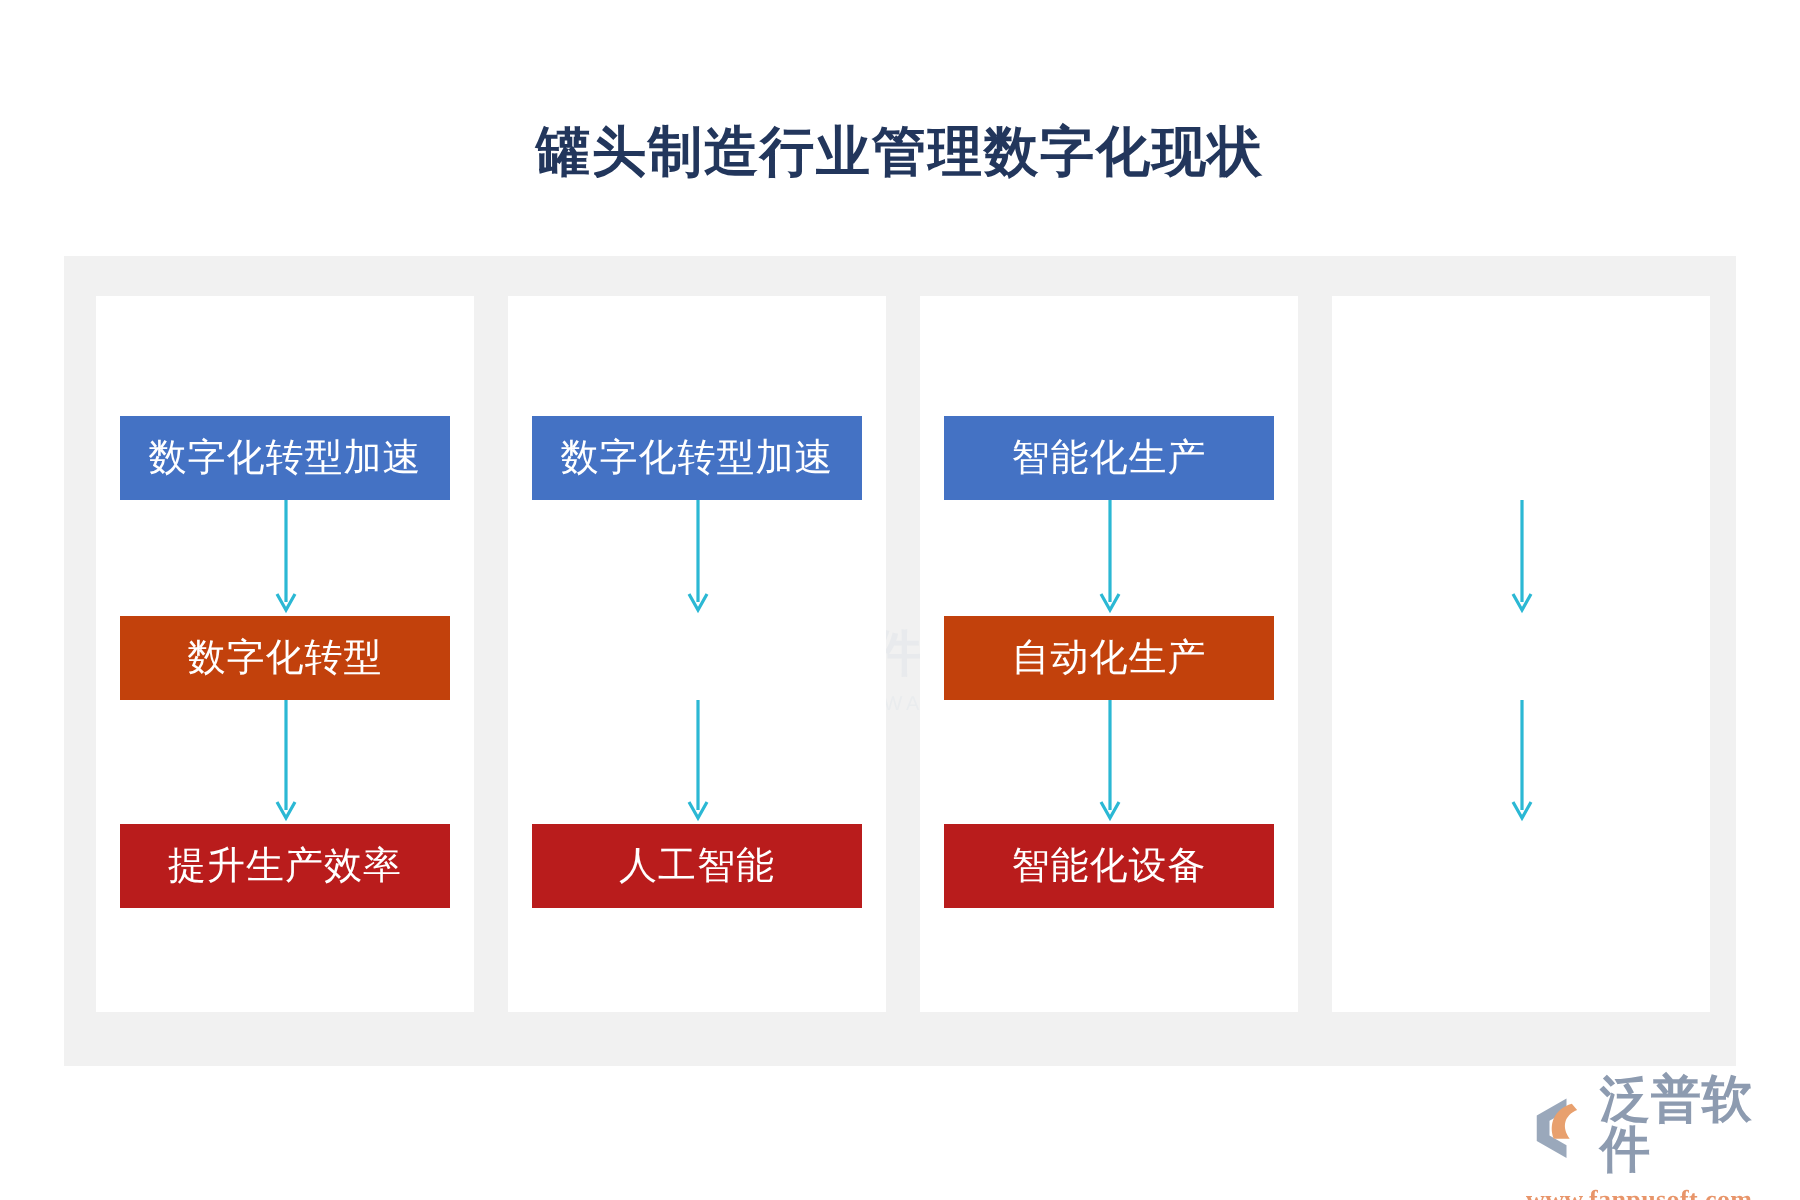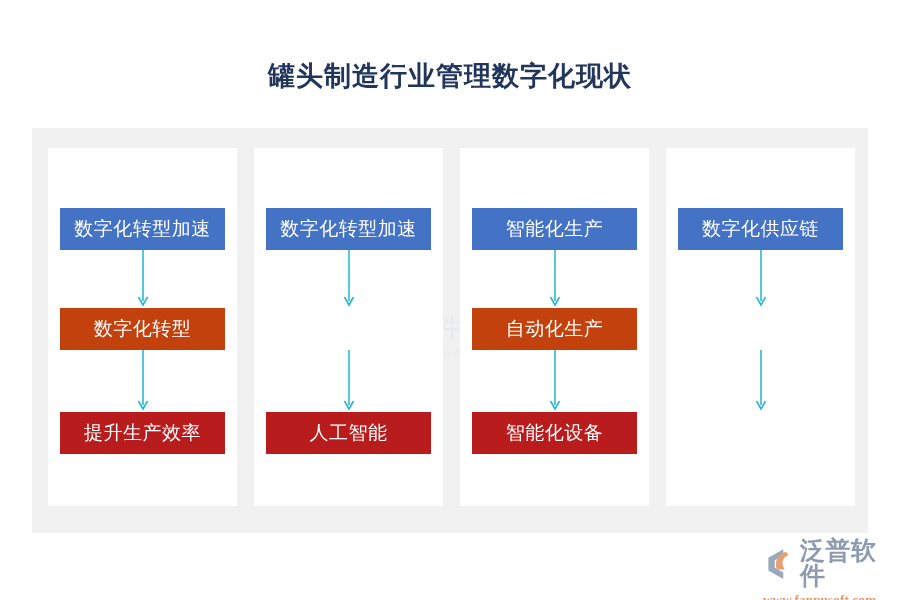--- a/index.html
+++ b/index.html
@@ -247,21 +247,20 @@
       <div class="connector c1">
         <svg class="arrow-svg" width="14" height="62" viewBox="0 0 14 62">
           <line x1="7" y1="0" x2="7" y2="55" stroke="#2BB8D4" stroke-width="1.6"></line>
           <polyline points="2.5,51 7,59 11.5,51" fill="none" stroke="#2BB8D4" stroke-width="1.6"></polyline>
         </svg>
       </div>
       <div class="step row2">智能化设备</div>
     </div>
 
     <div class="column-card">
-      <div class="step row0">数字化供应链</div>
       <div class="connector c0">
         <svg class="arrow-svg" width="14" height="58" viewBox="0 0 14 58">
           <line x1="7" y1="0" x2="7" y2="51" stroke="#2BB8D4" stroke-width="1.6"></line>
           <polyline points="2.5,47 7,55 11.5,47" fill="none" stroke="#2BB8D4" stroke-width="1.6"></polyline>
         </svg>
       </div>
       <div class="connector c1">
         <svg class="arrow-svg" width="14" height="62" viewBox="0 0 14 62">
           <line x1="7" y1="0" x2="7" y2="55" stroke="#2BB8D4" stroke-width="1.6"></line>
           <polyline points="2.5,51 7,59 11.5,51" fill="none" stroke="#2BB8D4" stroke-width="1.6"></polyline>

